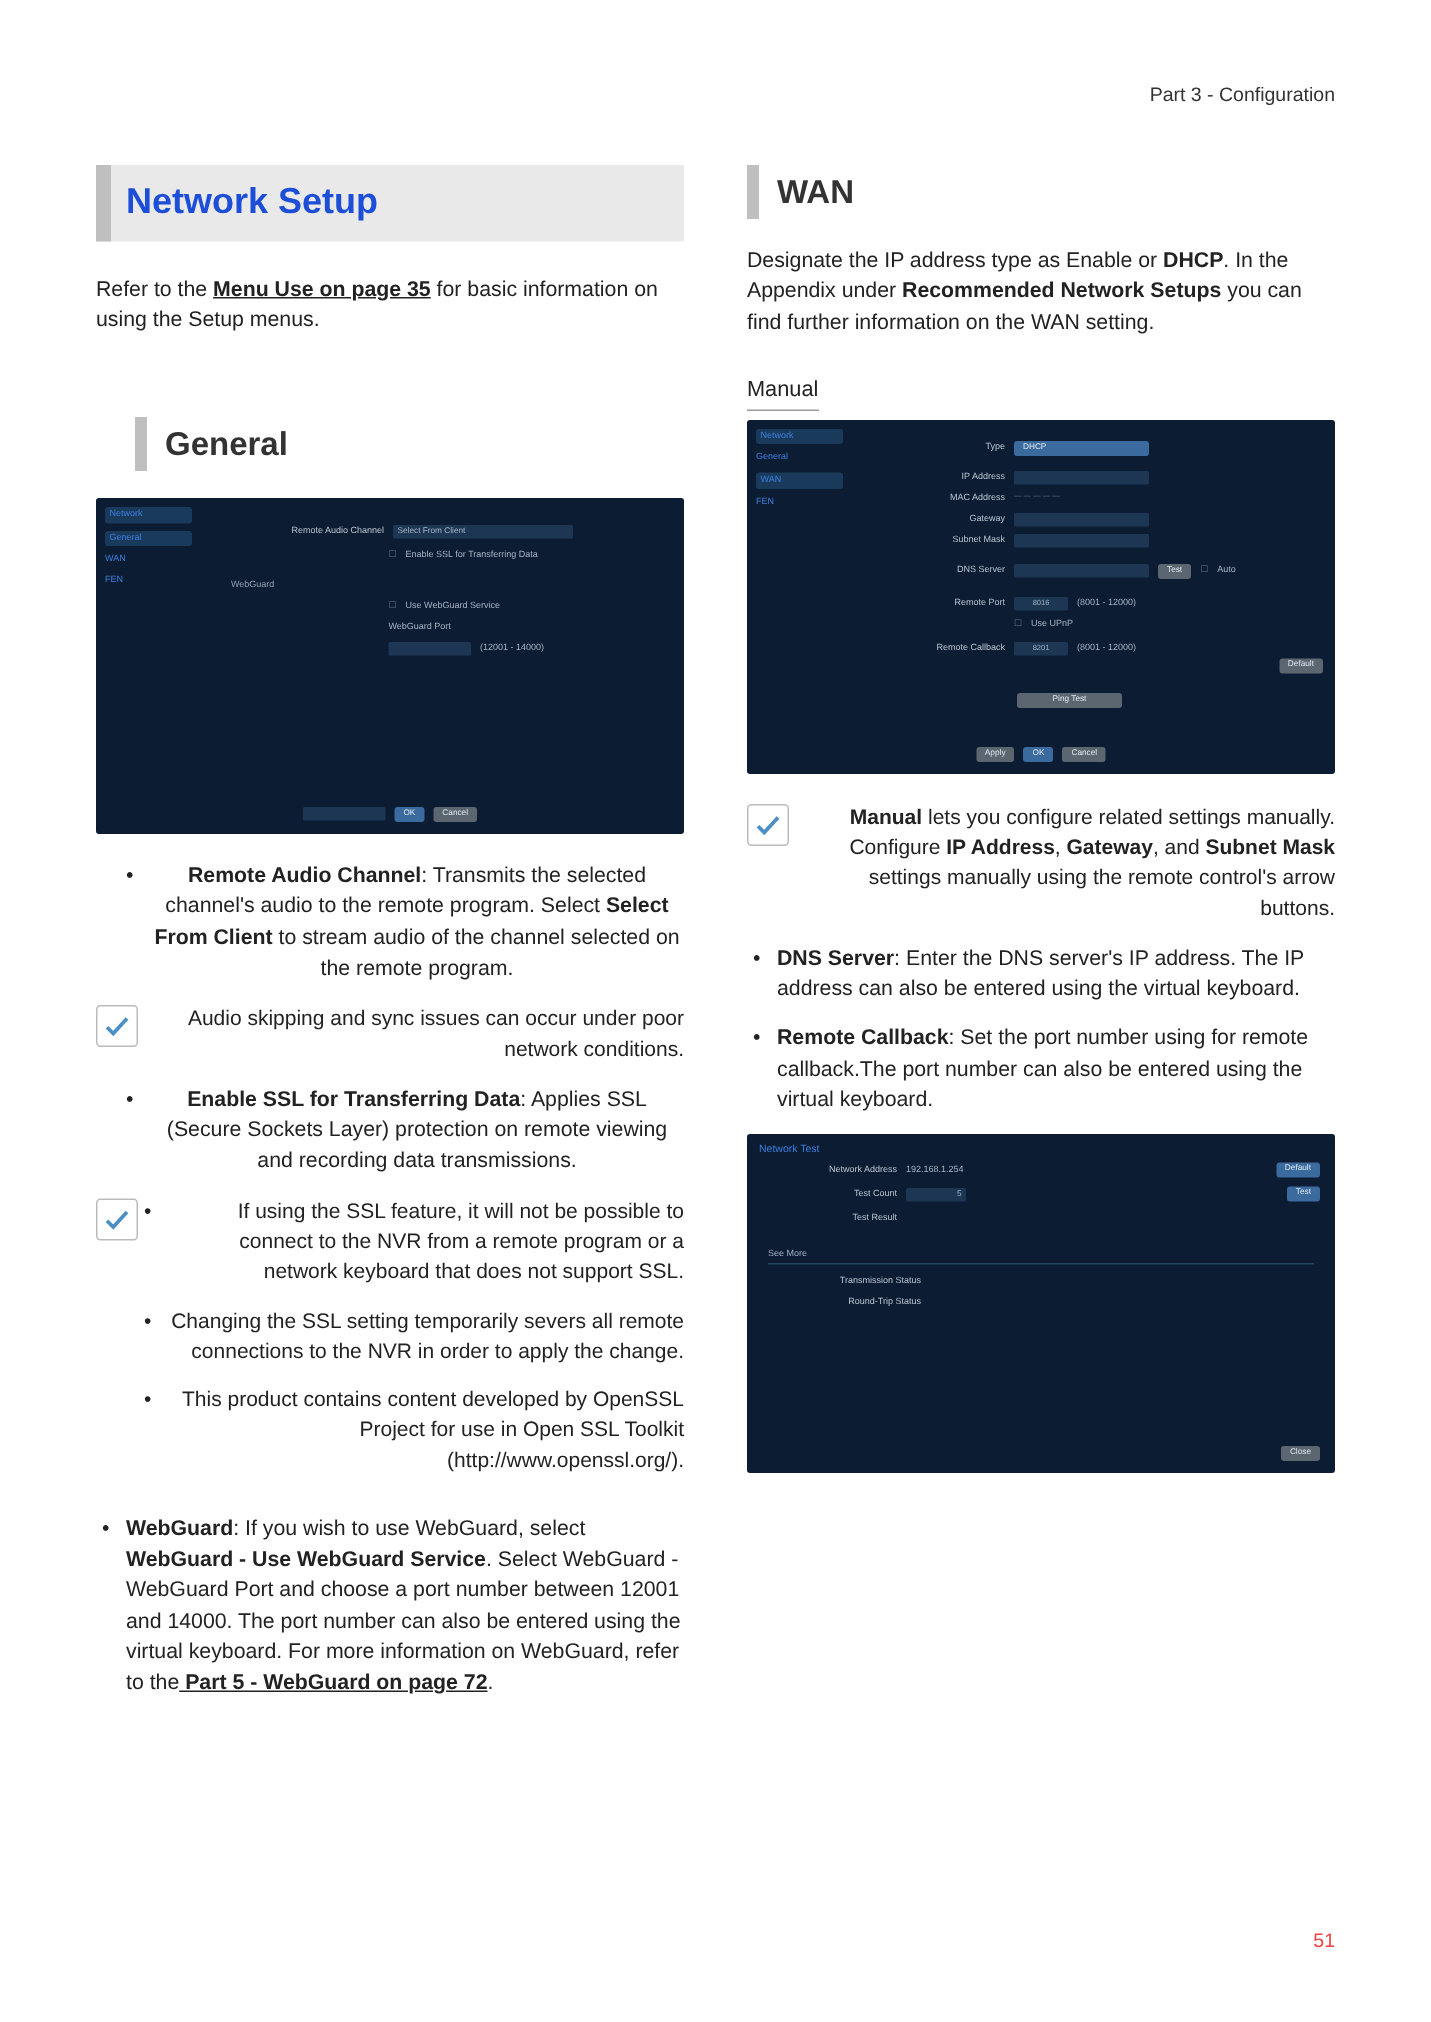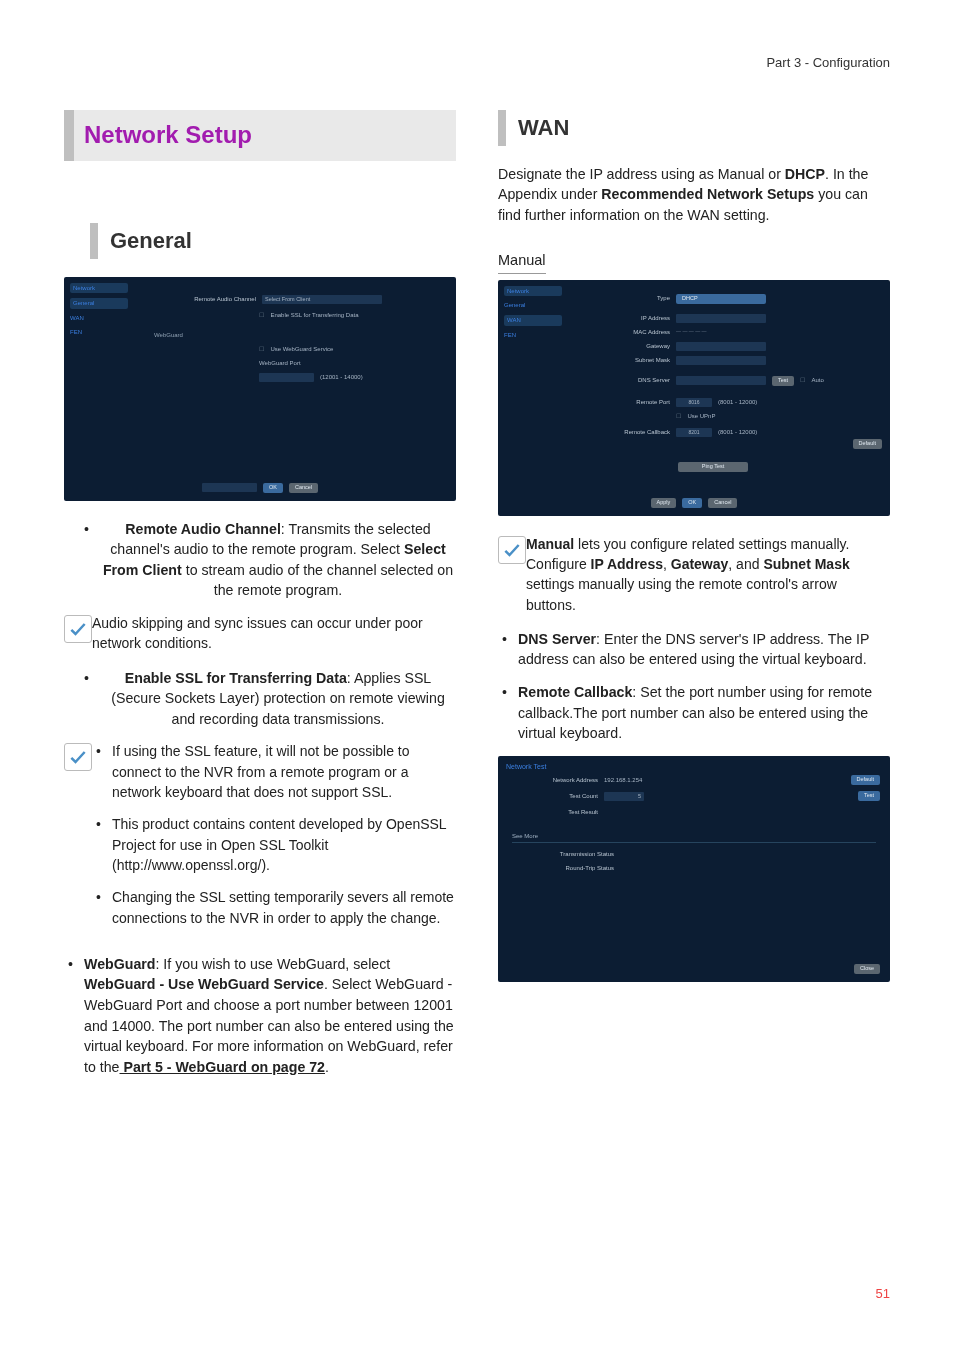--- a/index.html
+++ b/index.html
@@ -26,21 +26,21 @@
     gap: 42px;
     margin-top: 56px;
   }
   .col { flex: 1; min-width: 0; }
   .section-title-main {
     background: #e9e9e9;
     border-left: 10px solid #bfbfbf;
     padding: 8px 16px 8px 10px;
     font-size: 24px;
     font-weight: 700;
-    color: #a21caf;
+    color: #1d4ed8;
     margin-bottom: 22px;
   }
   .section-title-sub {
     border-left: 8px solid #bfbfbf;
     padding: 2px 0 2px 12px;
     font-size: 22px;
     font-weight: 700;
     color: #333;
     margin-bottom: 18px;
   }
@@ -59,20 +59,21 @@
     left: 4px;
     top: 0;
     color: #222;
   }
   .b { font-weight: 700; }
   .callout {
     display: flex;
     align-items: flex-start;
     gap: 0;
     margin: 10px 0 14px 0;
+    text-align: right;
   }
   .callout.indent { }
   .check-box {
     flex-shrink: 0;
     width: 28px;
     height: 28px;
     border: 1px solid #bbb;
     border-radius: 3px;
     display: flex;
     align-items: center;
@@ -149,20 +150,25 @@
 </head>
 <body>
 
 <div class="header-right">Part 3 - Configuration</div>
 
 <div class="columns">
 
   <div class="col">
     <div class="section-title-main">Network Setup</div>
 
+    <div class="intro">
+      <p>
+        <span>Refer to the </span><span class="link">Menu Use on page 35</span><span> for basic information on using the Setup menus.</span>
+      </p>
+    </div>
 
     <div style="height:40px"></div>
     <div class="section-title-sub" style="margin-left:26px">General</div>
 
     <div class="shot shot-general">
       <div class="shot-sidebar">
         <div class="sel">Network</div>
         <div class="sel">General</div>
         <div>WAN</div>
         <div>FEN</div>
@@ -219,38 +225,38 @@
 
     <div class="callout indent">
       <div class="check-box">
         <svg viewBox="0 0 24 24" fill="none" stroke="#4a90c7" stroke-width="3">
             <polyline points="4,13 9,18 20,6"></polyline>
           </svg>
       </div>
       <div class="callout-body">
         <ul class="bullet-list">
           <li class="bullet-item">If using the SSL feature, it will not be possible to connect to the NVR from a remote program or a network keyboard that does not support SSL.</li>
+          <li class="bullet-item">Changing the SSL setting temporarily severs all remote connections to the NVR in order to apply the change.</li>
           <li class="bullet-item">This product contains content developed by OpenSSL Project for use in Open SSL Toolkit (http://www.openssl.org/).</li>
-          <li class="bullet-item">Changing the SSL setting temporarily severs all remote connections to the NVR in order to apply the change.</li>
         </ul>
       </div>
     </div>
 
     <ul class="bullet-list">
       <li class="bullet-item">
         <span class="b">WebGuard</span><span>: If you wish to use WebGuard, select </span><span class="b">WebGuard - Use WebGuard Service</span><span>. Select WebGuard - WebGuard Port and choose a port number between 12001 and 14000. The port number can also be entered using the virtual keyboard. For more information on WebGuard, refer to the</span><span class="link"> Part 5 - WebGuard on page 72</span><span>.</span>
       </li>
     </ul>
   </div>
 
   <div class="col">
     <div class="section-title-sub">WAN</div>
 
     <p>
-      <span>Designate the IP address using as Manual or </span><span class="b">DHCP</span><span>.  In the Appendix under </span><span class="b">Recommended Network Setups</span><span> you can find further information on the WAN setting.</span>
+      <span>Designate the IP address type as Enable or </span><span class="b">DHCP</span><span>.  In the Appendix under </span><span class="b">Recommended Network Setups</span><span> you can find further information on the WAN setting.</span>
     </p>
 
     <div class="sub-heading">Manual</div>
 
     
     <div class="shot shot-wan">
       <div class="shot-sidebar">
         <div class="sel">Network</div>
         <div>General</div>
         <div class="sel">WAN</div>

